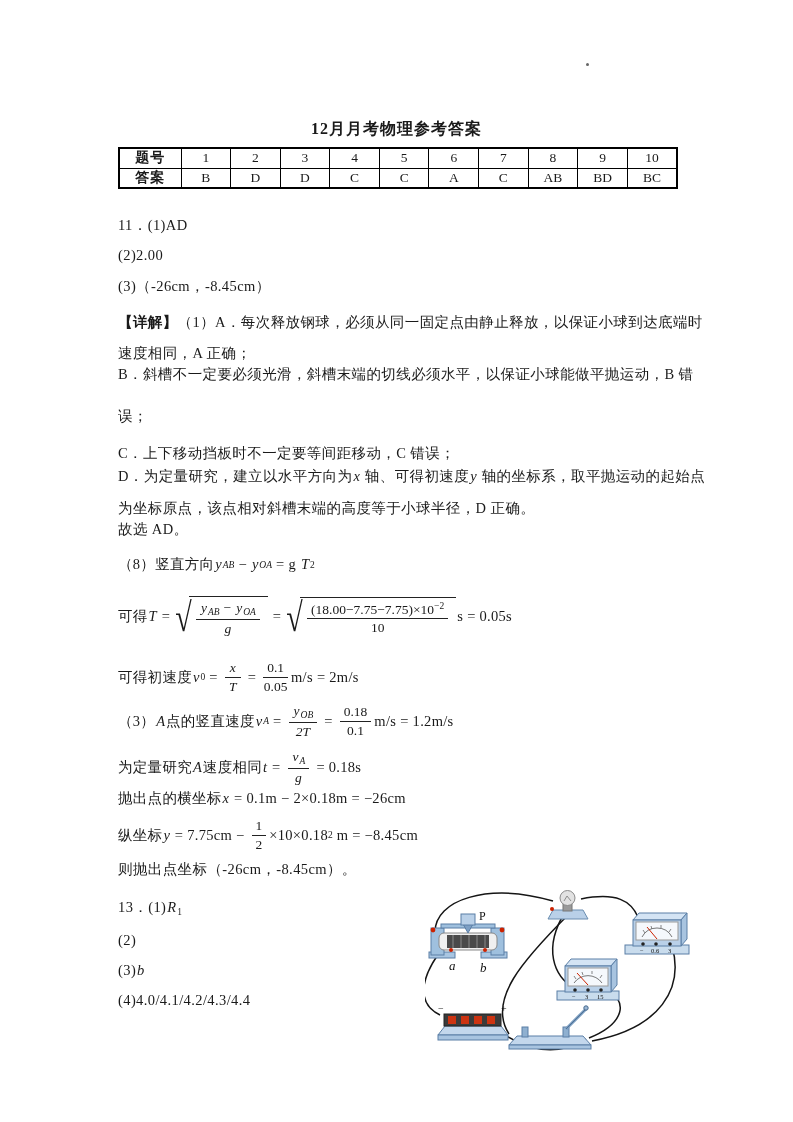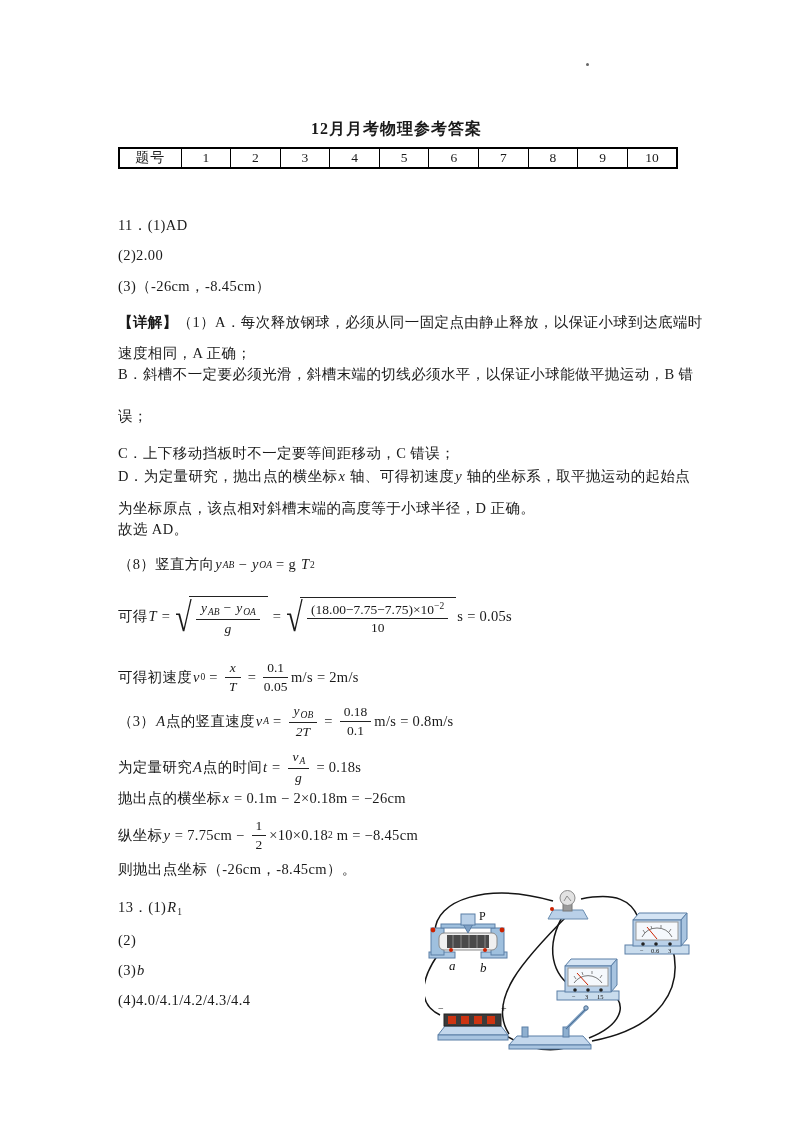--- a/index.html
+++ b/index.html
@@ -17,21 +17,21 @@
     background:#666; border-radius:50%;
   }
   table.anst {
     position:absolute; left:118px; top:147px; width:558px;
     border-collapse:collapse; table-layout:fixed; border:2px solid #000;
   }
   table.anst td {
     border:1px solid #000; height:20px; text-align:center;
     font-size:13.5px; padding:0; overflow:hidden;
   }
-  table.anst td.hd { font-weight:normal; font-size:14px; letter-spacing:1px; }
+  table.anst td.hd { font-weight:bold; font-size:14px; letter-spacing:1px; }
   .line {
     position:absolute; left:118px; font-size:14.5px;
     white-space:nowrap; letter-spacing:0.4px;
   }
   .fline {
     position:absolute; left:118px; display:flex; align-items:center;
     font-size:14.5px; white-space:nowrap; letter-spacing:0.3px;
   }
   .fline i, .line i { font-style:italic; letter-spacing:0; padding:0 1px; }
   sub { font-size:9.5px; vertical-align:-3px; font-style:italic; letter-spacing:0; }
@@ -77,33 +77,46 @@
     <td>2</td>
     <td>3</td>
     <td>4</td>
     <td>5</td>
     <td>6</td>
     <td>7</td>
     <td>8</td>
     <td>9</td>
     <td>10</td>
   </tr>
+  <tr>
+    <td class="hd">答案</td>
+    <td>B</td>
+    <td>D</td>
+    <td>D</td>
+    <td>C</td>
+    <td>C</td>
+    <td>A</td>
+    <td>C</td>
+    <td>AB</td>
+    <td>BD</td>
+    <td>BC</td>
+  </tr>
 </tbody>
   </table>
 
 <div class="line" style="top:216px">11．(1)AD</div>
 <div class="line" style="top:247px">(2)2.00</div>
 <div class="line" style="top:277px">(3)（-26cm，-8.45cm）</div>
 
 <div class="line" style="top:313px"><b>【详解】</b><span>（1）A．每次释放钢球，必须从同一固定点由静止释放，以保证小球到达底端时</span></div>
 <div class="line" style="top:344px">速度相同，A 正确；</div>
 <div class="line" style="top:365px">B．斜槽不一定要必须光滑，斜槽末端的切线必须水平，以保证小球能做平抛运动，B 错</div>
 <div class="line" style="top:407px">误；</div>
 <div class="line" style="top:444px">C．上下移动挡板时不一定要等间距移动，C 错误；</div>
-<div class="line" style="top:467px"><span>D．为定量研究，抛出点的横坐标</span><i>x</i> <span>轴、可得初速度</span><i>y</i> <span>轴的坐标系，取平抛运动的起始点</span></div>
+<div class="line" style="top:467px"><span>D．为定量研究，建立以水平方向为</span><i>x</i> <span>轴、可得初速度</span><i>y</i> <span>轴的坐标系，取平抛运动的起始点</span></div>
 <div class="line" style="top:499px">为坐标原点，该点相对斜槽末端的高度等于小球半径，D 正确。</div>
 <div class="line" style="top:520px">故选 AD。</div>
 
 <div class="fline" style="top:555px">
   <span>（8）竖直方向</span>
   <i>y</i>
     <sub>AB</sub>
   <span class="op">−</span>
   <i>y</i>
     <sub>OA</sub>
@@ -167,27 +180,27 @@
   <span class="frac">
       <span class="nm"><i>y</i><sub>OB</sub></span>
       <span class="dn"><i>2T</i></span>
     </span>
   <span class="op">=</span>
   <span class="frac">
       <span class="nm">0.18</span>
       <span class="dn">0.1</span>
     </span>
   <span>m/s</span>
-  <span class="op">= 0.8m/s</span>
+  <span class="op">= 1.2m/s</span>
 </div>
 
 <div class="fline" style="top:749px">
   <span>为定量研究</span>
   <i>A</i>
-  <span>点的时间</span>
+  <span>速度相同</span>
   <i>t</i>
   <span class="op">=</span>
   <span class="frac">
       <span class="nm"><i>v</i><sub>A</sub></span>
       <span class="dn"><i>g</i></span>
     </span>
   <span class="op">= 0.18s</span>
 </div>
 
 <div class="fline" style="top:789px">

